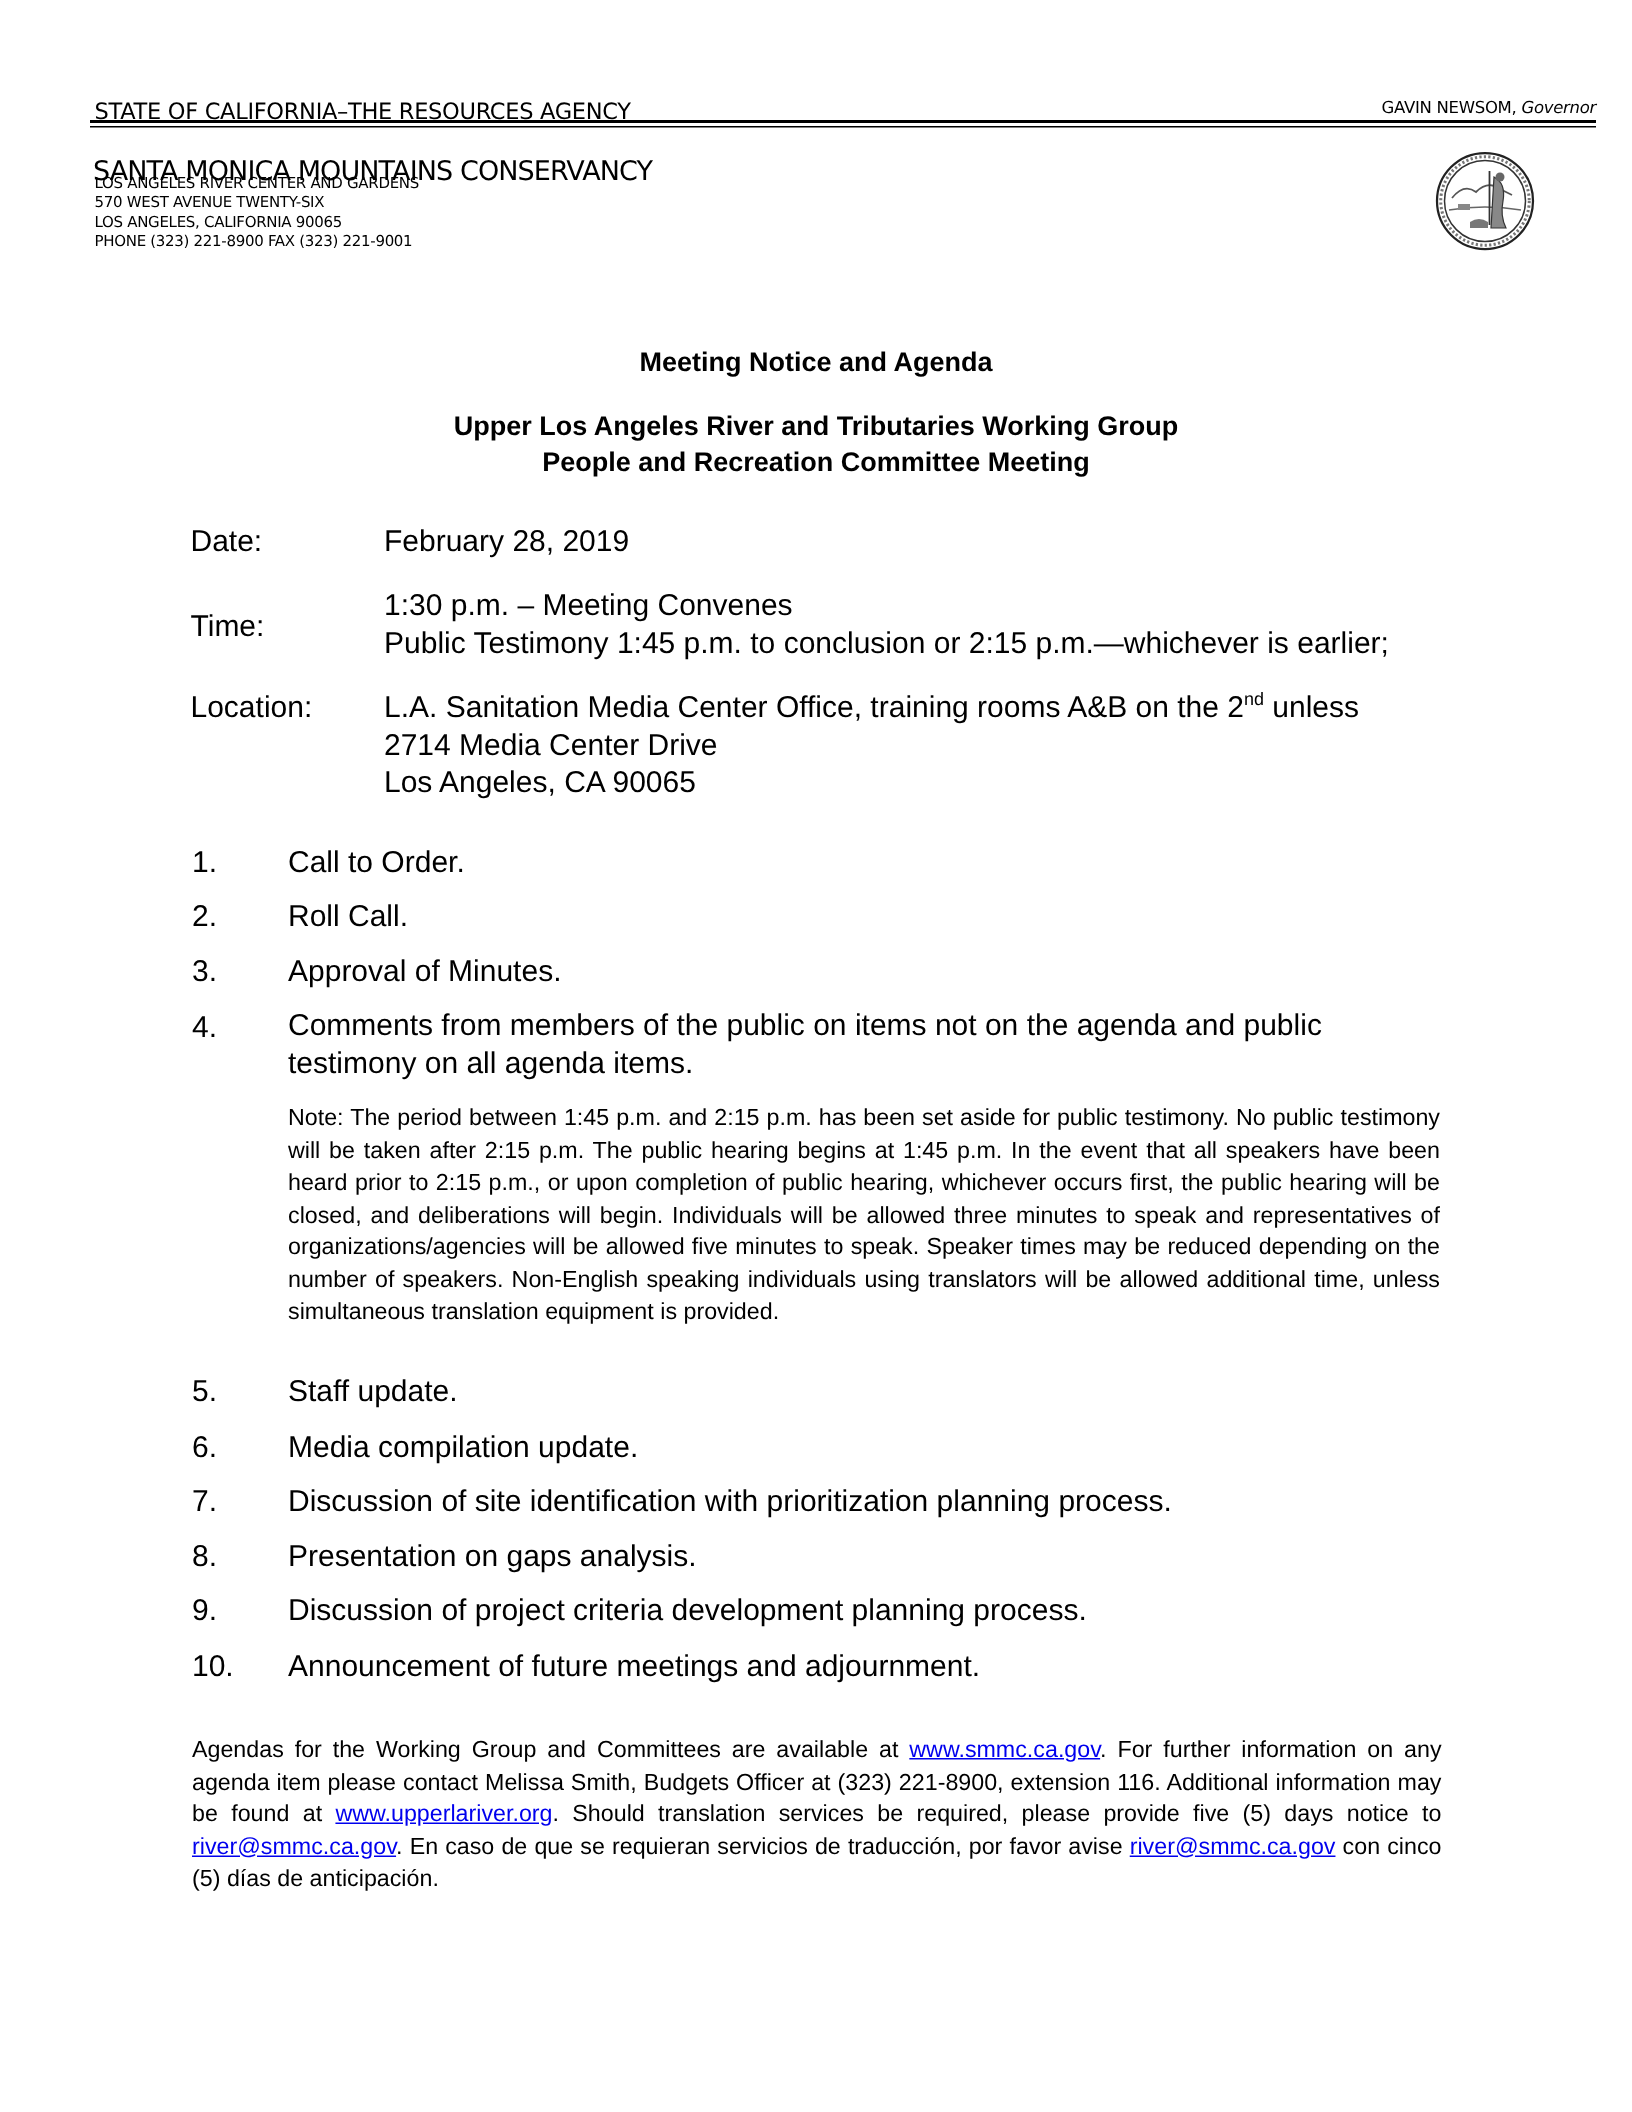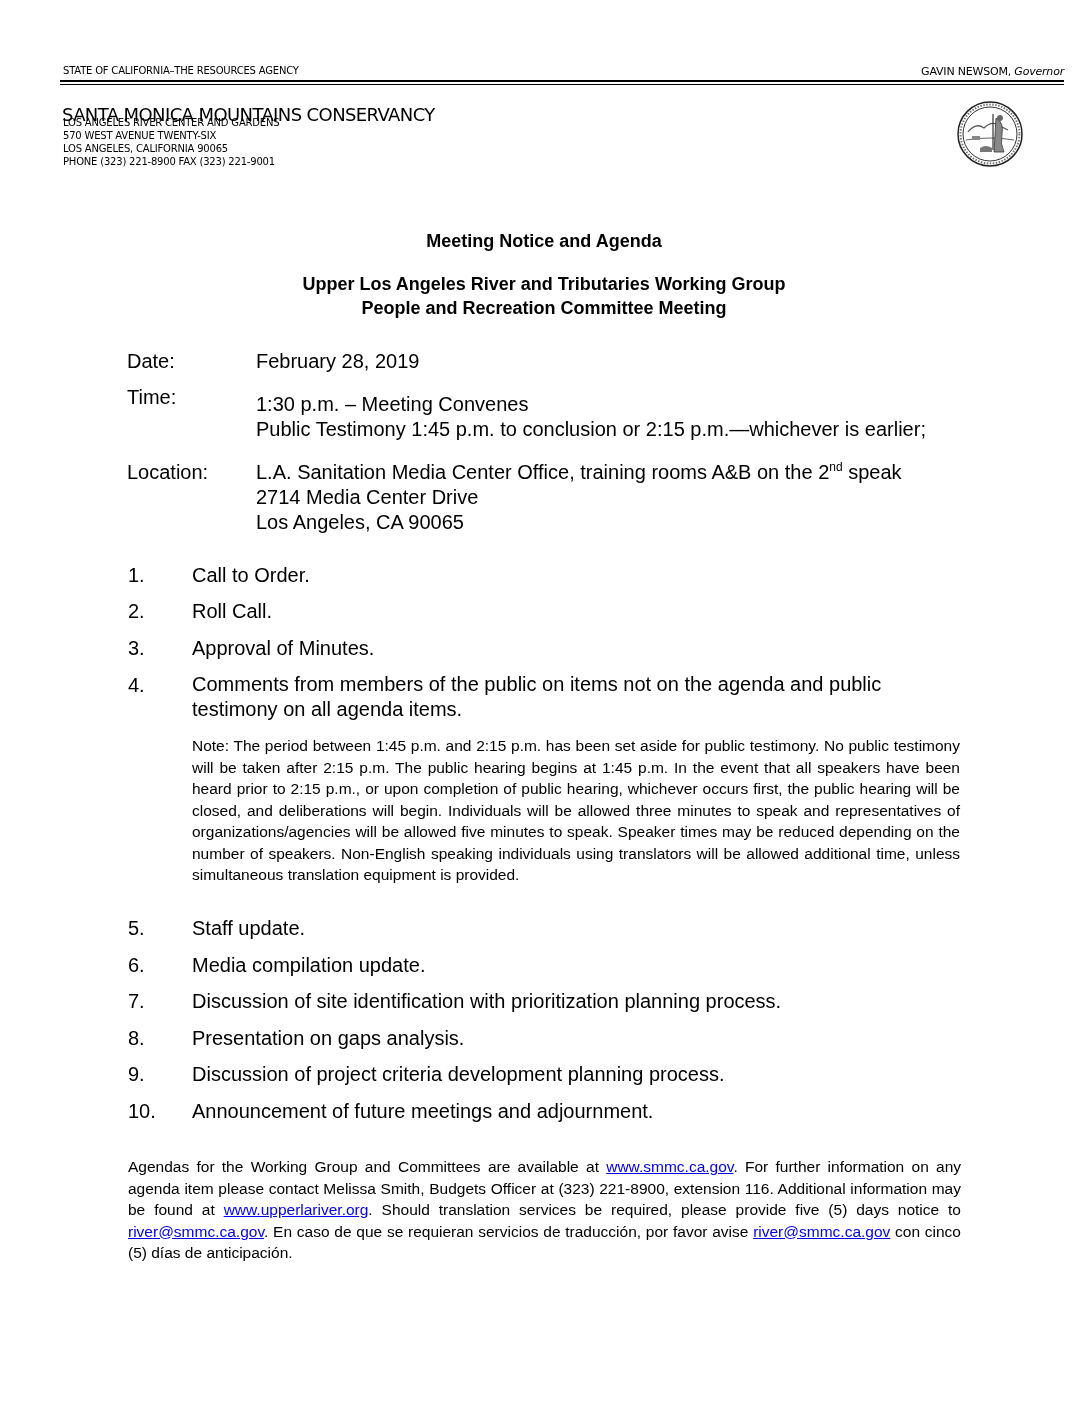--- a/index.html
+++ b/index.html
@@ -1,21 +1,21 @@
 <!DOCTYPE html>
 <html><head>
 <meta charset="utf-8">
 <style>
   html, body { margin: 0; padding: 0; background: #ffffff; }
   body { width: 1088px; height: 1408px; position: relative; overflow: hidden; color: #000; }
   .page { position: absolute; left: 0; top: 0; width: 1088px; height: 1408px; }
 
   
   .lh { font-family: "DejaVu Sans", sans-serif; position: absolute; }
-  .agency { left: 63px; top: 65px; font-size: 10px; letter-spacing: -0.2px; }
+  .agency { left: 63px; top: 65px; font-size: 15px; letter-spacing: -0.2px; }
   .governor { right: 24px; top: 65px; font-size: 11px; letter-spacing: -0.2px; }
   .governor .gov-title { font-style: italic; }
   .rule-thick { position: absolute; left: 60px; width: 1004px; top: 80px; height: 2px; background: #000; }
   .rule-thin { position: absolute; left: 60px; width: 1004px; top: 84px; height: 1px; background: #000; }
   .org-name { left: 62px; top: 104px; font-size: 18px; letter-spacing: -0.6px; }
   .addr { left: 63px; font-size: 10px; letter-spacing: -0.2px; line-height: 13px; }
   .addr1 { top: 116px; } .addr2 { top: 129px; } .addr3 { top: 142px; } .addr4 { top: 155px; }
 
   .seal { position: absolute; left: 952px; top: 100px; width: 76px; height: 68px; }
 
@@ -70,26 +70,26 @@
     <rect x="20" y="36" width="8" height="4" fill="#888"></rect>
   </svg>
 
   <div class="serif center t1">Meeting Notice and Agenda</div>
   <div class="serif center t3">People and Recreation Committee Meeting</div>
   <div class="serif center t2">Upper Los Angeles River and Tributaries Working Group</div>
 
   <div class="serif field-label" style="top:350px">Date:</div>
   <div class="serif field-val" style="top:350px">February 28, 2019</div>
 
-  <div class="serif field-label" style="top:386px">Time:</div>
+  <div class="serif field-label" style="top:407px">Time:</div>
   <div class="serif field-val" style="top:393px">1:30 p.m. – Meeting Convenes</div>
   <div class="serif field-val" style="top:418px">Public Testimony 1:45 p.m. to conclusion or 2:15 p.m.—whichever is earlier;</div>
 
   <div class="serif field-label" style="top:461px">Location:</div>
-  <div class="serif field-val" style="top:461px"><span>L.A. Sanitation Media Center Office, training rooms A&amp;B on the 2</span><sup>nd</sup><span> speak</span></div>
+  <div class="serif field-val" style="top:461px"><span>L.A. Sanitation Media Center Office, training rooms A&amp;B on the 2</span><sup>nd</sup><span> unless</span></div>
   <div class="serif field-val" style="top:486px">2714 Media Center Drive</div>
   <div class="serif field-val" style="top:511px">Los Angeles, CA 90065</div>
 
   <div class="serif item-num" style="top:564px">1.</div>
   <div class="serif item-text" style="top:564px">Call to Order.</div>
 
   <div class="serif item-num" style="top:600px">2.</div>
   <div class="serif item-text" style="top:600px">Roll Call.</div>
 
   <div class="serif item-num" style="top:637px">3.</div>

